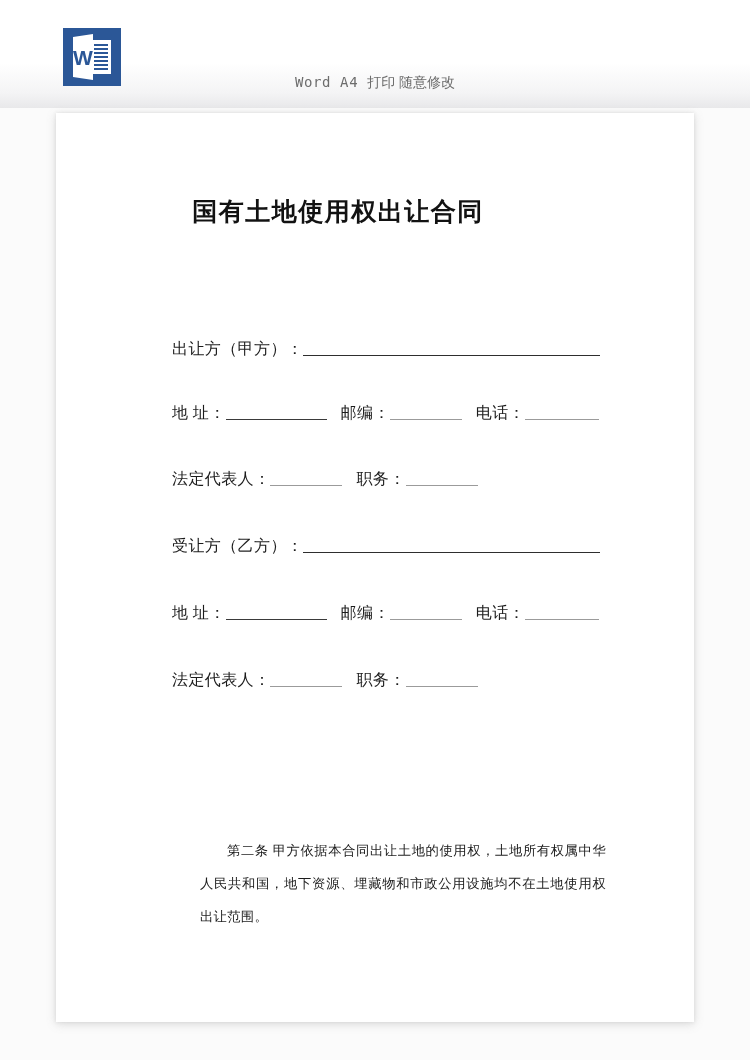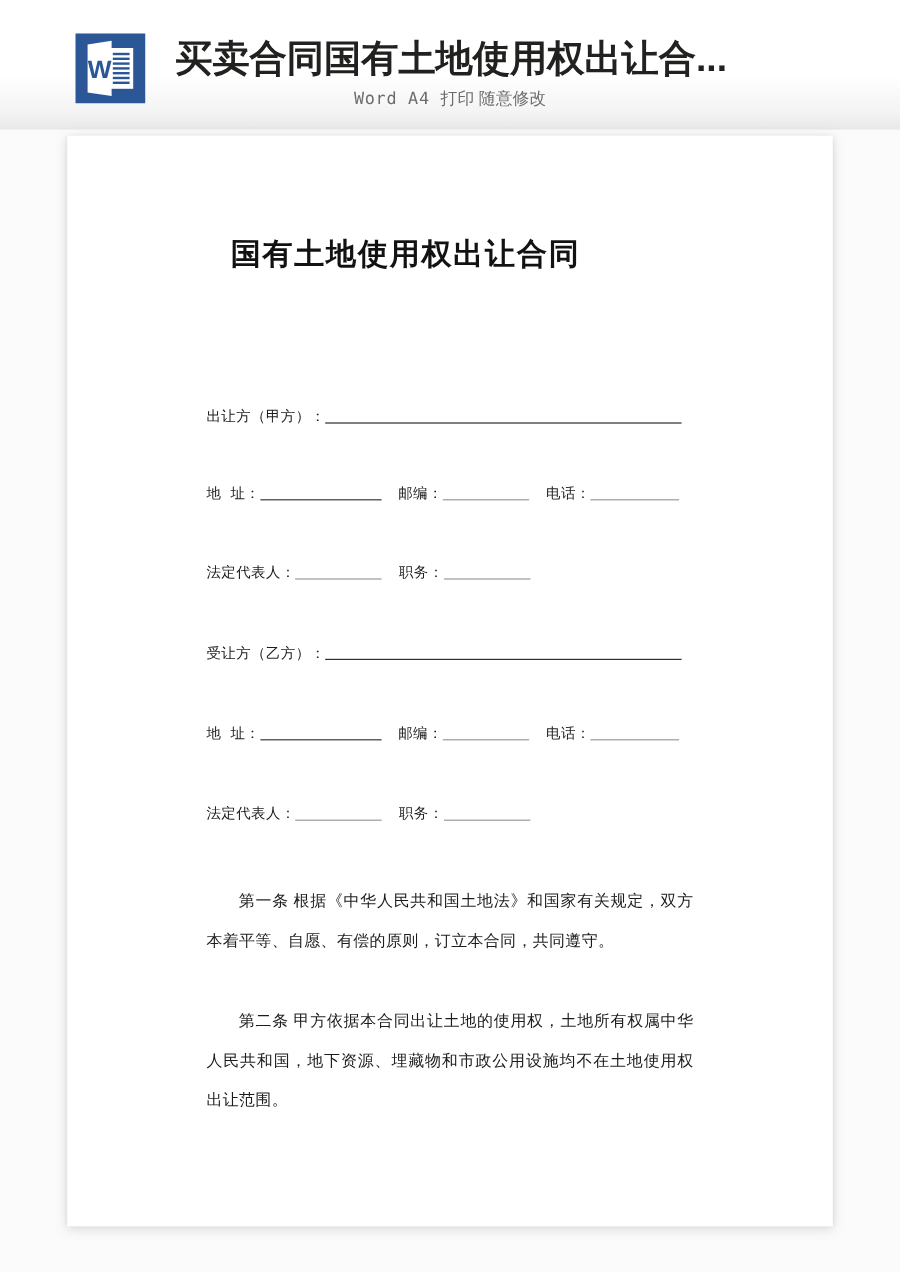--- a/index.html
+++ b/index.html
@@ -114,22 +114,22 @@
     font-family: "Liberation Serif", "DejaVu Serif", serif;
     font-size: 15px;
     color: #2a2a2a;
     letter-spacing: 0.5px;
   }
 
   
   .form-row {
     position: absolute;
     left: 116px;
-    font-family: Liberation Mono, monospace;
-    font-size: 12px;
+    font-family: Liberation Serif, serif;
+    font-size: 16px;
     color: #1c1c1c;
     white-space: nowrap;
     letter-spacing: 0.4px;
     display: flex;
     align-items: baseline;
   }
   .form-row .lbl { display: inline-block; }
   .rule {
     display: inline-block;
     height: 0;
@@ -177,21 +177,20 @@
           <rect x="31" y="32" width="14" height="2"></rect>
           <rect x="31" y="36" width="14" height="2"></rect>
           <rect x="31" y="40" width="14" height="2"></rect>
         </g>
 
         <path d="M10 9 L30 6 L30 52 L10 49 Z" fill="#ffffff"></path>
         <text x="20" y="37" font-family="Liberation Sans, DejaVu Sans, sans-serif" font-size="21" font-weight="700" fill="#2b5797" text-anchor="middle">W</text>
       </svg>
     </div>
 
-    <div class="doc-title">买卖合同国有土地使用权出让合...</div>
 
     <div class="doc-subtitle">
       <span>Word A4</span><span class="gap-sm"></span><span class="cjk">打印 随意修改</span>
     </div>
 
   </div>
 </div>
 
 <div class="page">
   <div class="page-body">
@@ -240,18 +239,17 @@
     </div>
 
     <div class="form-row" style="top:557px;">
       <span class="lbl">法定代表人：</span>
       <span class="rule rule-light" style="width:72px;"></span>
       <span class="gap-md"></span>
       <span class="lbl">职务：</span>
       <span class="rule rule-light" style="width:72px;"></span>
     </div>
 
-    <div class="para" style="top:621px;">第一条  根据《中华人民共和国土地法》和国家有关规定，双方本着平等、自愿、有偿的原则，订立本合同，共同遵守。</div>
-
-    <div class="para" style="top:721px;">第二条  甲方依据本合同出让土地的使用权，土地所有权属中华人民共和国，地下资源、埋藏物和市政公用设施均不在土地使用权出让范围。</div>
+
+    <div class="para" style="top:721px;margin-left:28px;">第二条  甲方依据本合同出让土地的使用权，土地所有权属中华人民共和国，地下资源、埋藏物和市政公用设施均不在土地使用权出让范围。</div>
 
   </div>
 </div>
 
 </body></html>

